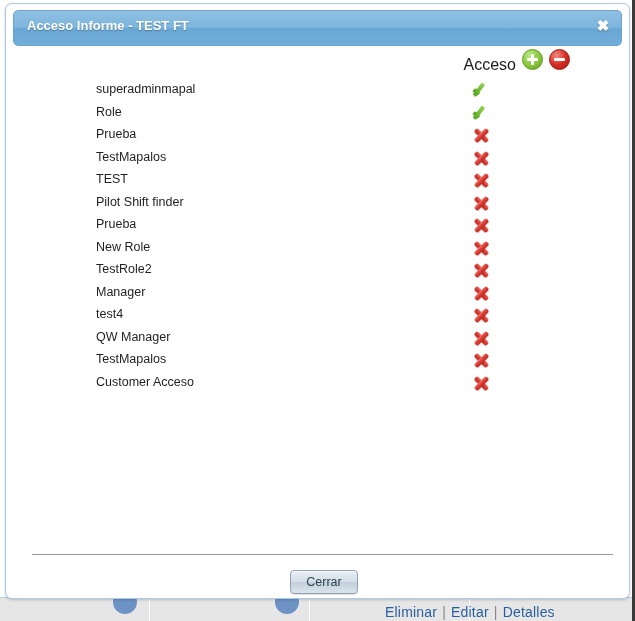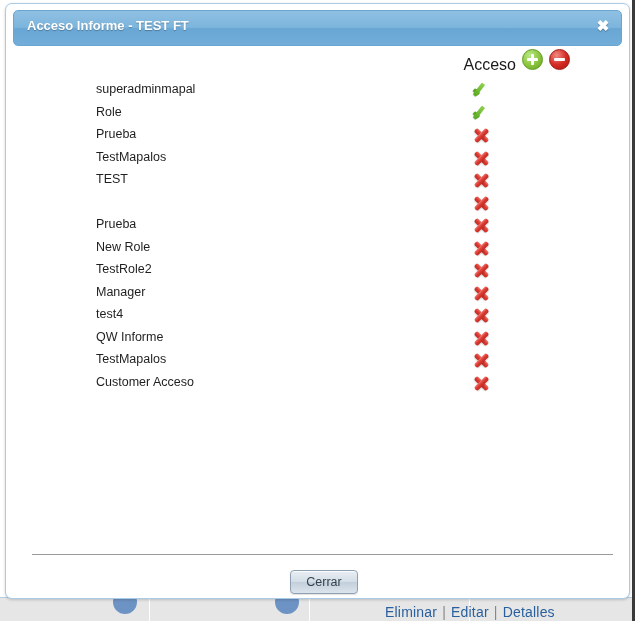--- a/index.html
+++ b/index.html
@@ -303,20 +303,21 @@
         </div>
         <div class="row">
           <div class="row-label">TestMapalos</div>
           <div class="row-status"><span class="mark no"></span></div>
         </div>
         <div class="row">
           <div class="row-label">TEST</div>
           <div class="row-status"><span class="mark no"></span></div>
         </div>
         <div class="row">
+          <div class="row-label">Pilot Shift finder</div>
           <div class="row-status"><span class="mark no"></span></div>
         </div>
         <div class="row">
           <div class="row-label">Prueba</div>
           <div class="row-status"><span class="mark no"></span></div>
         </div>
         <div class="row">
           <div class="row-label">New Role</div>
           <div class="row-status"><span class="mark no"></span></div>
         </div>
@@ -326,21 +327,21 @@
         </div>
         <div class="row">
           <div class="row-label">Manager</div>
           <div class="row-status"><span class="mark no"></span></div>
         </div>
         <div class="row">
           <div class="row-label">test4</div>
           <div class="row-status"><span class="mark no"></span></div>
         </div>
         <div class="row">
-          <div class="row-label">QW Informe</div>
+          <div class="row-label">QW Manager</div>
           <div class="row-status"><span class="mark no"></span></div>
         </div>
         <div class="row">
           <div class="row-label">TestMapalos</div>
           <div class="row-status"><span class="mark no"></span></div>
         </div>
         <div class="row">
           <div class="row-label">Customer Acceso</div>
           <div class="row-status"><span class="mark no"></span></div>
         </div>

